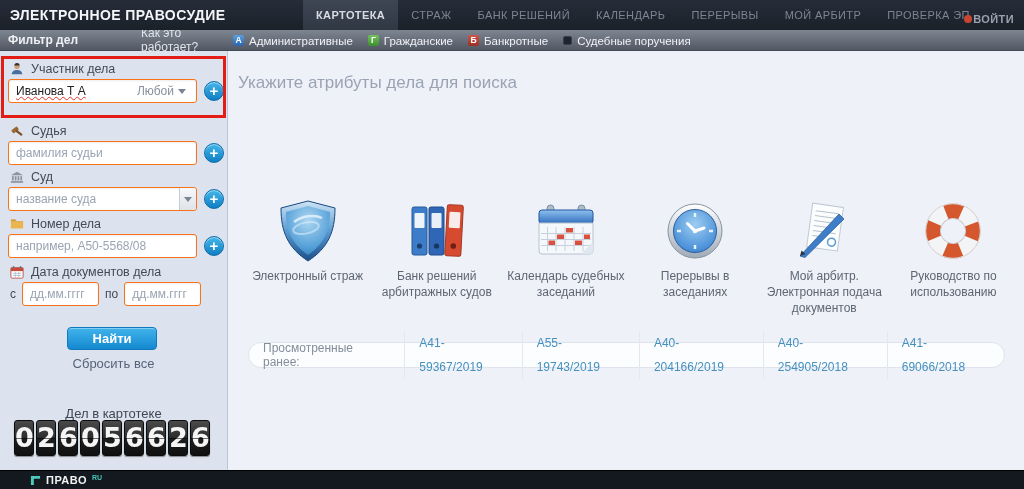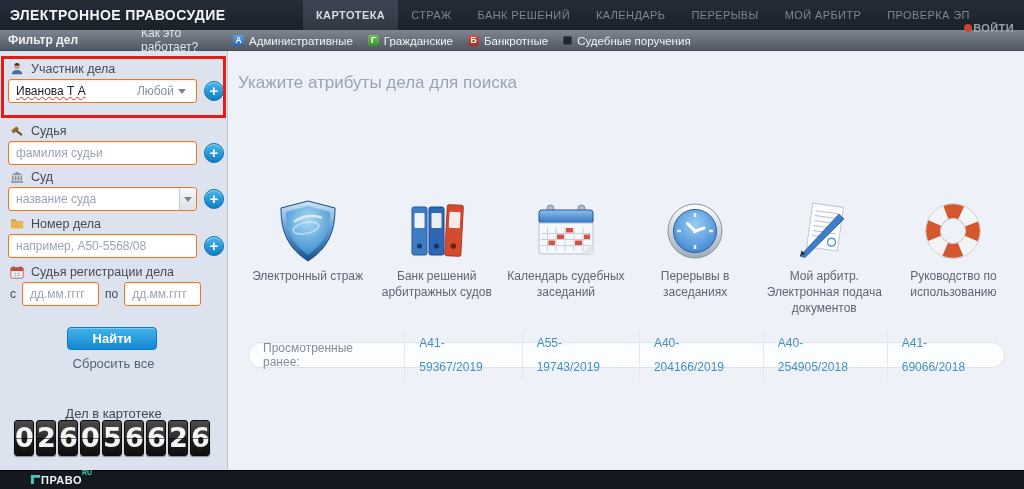--- a/index.html
+++ b/index.html
@@ -9,21 +9,21 @@
 
   
   .topbar{position:absolute;top:0;left:0;right:0;height:30px;
           background:linear-gradient(#262d39,#1b2129);z-index:6;}
   .brand{position:absolute;left:10px;top:0;line-height:30px;font-size:14px;font-weight:bold;
          color:#f3f5f8;letter-spacing:.4px;}
   .tabs{position:absolute;left:303px;top:0;height:30px;display:flex;}
   .tab{display:flex;align-items:center;padding:0 13px;font-size:11px;color:#7d8594;
        letter-spacing:.4px;cursor:pointer;white-space:nowrap;}
   .tab.active{background:linear-gradient(#3e4654,#303844);color:#d9dde3;font-weight:bold;}
-  .login{position:absolute;right:10px;top:13px;height:30px;display:flex;align-items:center;gap:1px;
+  .login{position:absolute;right:10px;top:4px;height:30px;display:flex;align-items:center;gap:1px;
          font-size:11px;font-weight:bold;color:#99a1ae;letter-spacing:.4px;cursor:pointer;}
   .login-dot{width:8px;height:8px;border-radius:50%;background:#c94732;}
 
   
   .filterbar{position:absolute;top:30px;left:0;right:0;height:21px;
              background:linear-gradient(#7e8692,#515863);border-bottom:1px solid #434a54;
              display:flex;align-items:center;color:#eef0f4;z-index:5;}
   .fb-title{margin-left:8px;font-weight:bold;font-size:12px;width:133px;}
   .fb-how{font-size:12px;color:#dfe3ea;cursor:pointer;width:92px;}
   .fb-cats{position:absolute;left:233px;top:0;height:21px;display:flex;align-items:center;gap:15px;}
@@ -87,21 +87,21 @@
   .s-label{margin-top:5px;font-size:12px;color:#5f6673;text-align:center;line-height:1.35;max-width:152px;}
   .recent{position:absolute;left:19px;right:19px;top:291px;height:26px;background:#fcfdfe;
           border:1px solid #dfe4ec;border-radius:13px;display:flex;align-items:center;font-size:12px;}
   .recent-label{padding:0 12px 0 14px;color:#848d9b;}
   .recent a{padding:0 14px;color:#4590bf;border-left:1px solid #e3e8ef;line-height:24px;
             text-decoration:none;cursor:pointer;}
 
   
   .footer{position:absolute;left:0;right:0;bottom:0;height:19px;background:#14181f;
           display:flex;align-items:center;border-top:1px solid #000;}
-  .f-logo{margin-left:30px;display:flex;align-items:flex-start;cursor:pointer;}
+  .f-logo{margin-left:30px;display:flex;align-items:center;gap:5px;cursor:pointer;}
   .f-brand{color:#f0f2f4;font-weight:bold;font-size:11px;letter-spacing:.5px;}
   .f-ru{color:#45c4b8;font-size:7px;font-weight:bold;margin-top:-5px;}
 </style>
 </head>
 <body>
 
 <div class="stage">
 
   <div class="topbar">
     <div class="brand">ЭЛЕКТРОННОЕ ПРАВОСУДИЕ</div>
@@ -211,21 +211,21 @@
     </div>
 
     <div class="sec-label" style="top:214px;">
       <svg width="14" height="14" viewBox="0 0 16 16">
         <rect x="1" y="3" width="14" height="12" rx="1.5" fill="#fff" stroke="#b84a3c"></rect>
         <path d="M1 3h14v4H1z" fill="#c94a3a"></path>
         <rect x="3" y="1.2" width="2" height="3.2" rx="1" fill="#6e7682"></rect>
         <rect x="11" y="1.2" width="2" height="3.2" rx="1" fill="#6e7682"></rect>
         <path d="M3 9.5h10M3 12h10M6 8v6M10 8v6" stroke="#9fb3c8" stroke-width=".8"></path>
       </svg>
-      <span>Судья регистрации дела</span>
+      <span>Дата документов дела</span>
     </div>
     <div class="sec-row" style="top:231px;gap:6px;left:10px;">
       <span class="date-lbl">с</span>
       <input class="inp date" placeholder="дд.мм.гггг" style="">
       <span class="date-lbl">по</span>
       <input class="inp date" placeholder="дд.мм.гггг" style="">
     </div>
 
     <div class="find-btn">Найти</div>
     <div class="reset-link">Сбросить все</div>

